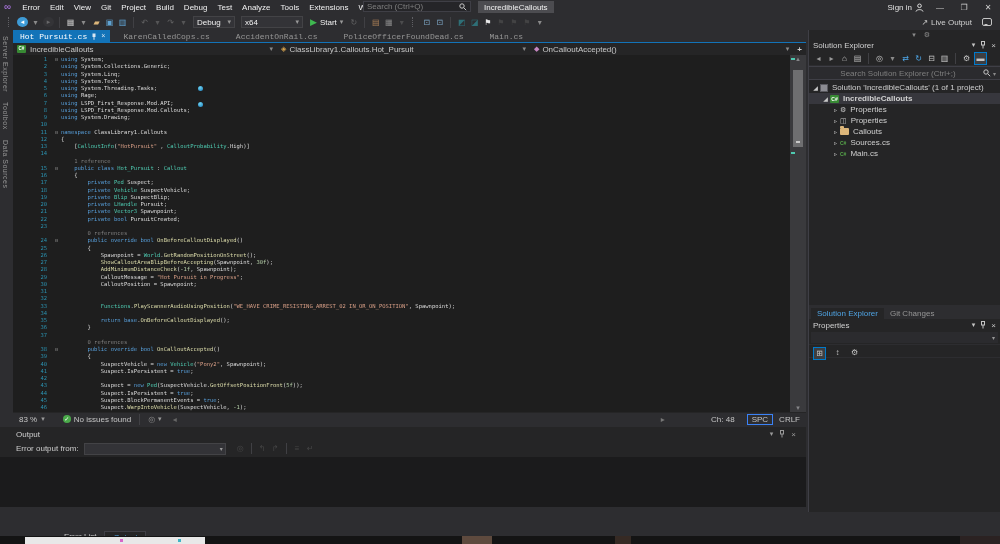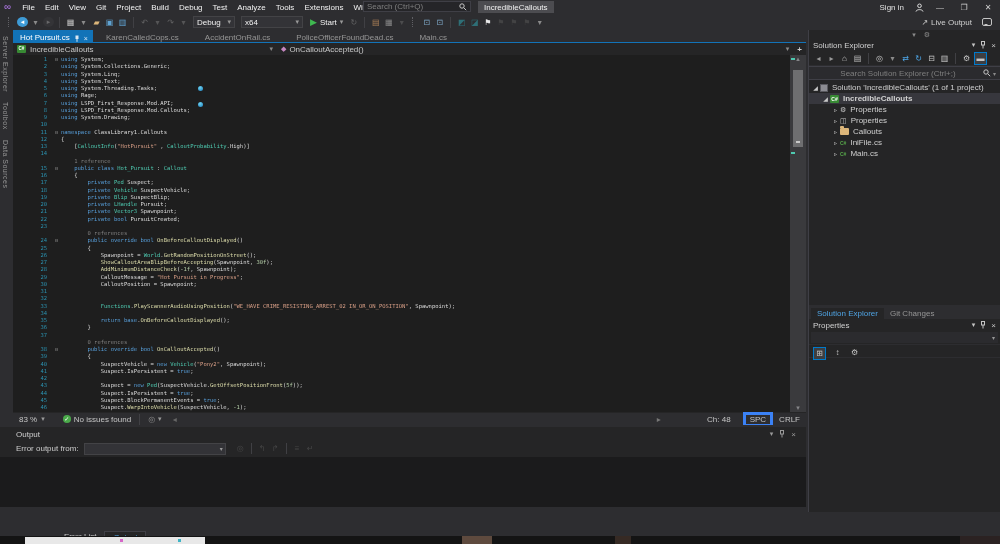--- a/index.html
+++ b/index.html
@@ -31,21 +31,21 @@
   .startbtn{display:flex;align-items:center;gap:3px;margin:0 4px;color:#f1f1f1;}
   .play{color:#3fb950;font-size:9px;}
   .ls{display:flex;align-items:center;gap:3px;color:#d0d0d0;}
   .bubble{width:8px;height:6px;border:1px solid #c5c5c5;border-radius:2px;position:relative;}
   .bubble:after{content:"";position:absolute;left:1px;bottom:-3px;border:2px solid transparent;border-top-color:#c5c5c5;}
   
   .leftstrip{left:0;top:30px;width:13px;height:395px;background:#2d2d30;}
   .vtab{writing-mode:vertical-lr;color:#969696;font-size:7px;margin:6px 0 10px 2px;letter-spacing:.5px;}
   
   .tabsrow{left:13px;top:30px;width:793px;height:13px;background:#2d2d30;display:flex;align-items:stretch;border-bottom:1.5px solid #1273b8;box-sizing:border-box;}
-  .dtab{display:flex;align-items:flex-end;padding:0 13px;color:#969696;}
+  .dtab{display:flex;align-items:center;padding:0 13px;color:#969696;font-family:Liberation Mono, monospace;}
   .dtab.active{background:#1273b8;color:#fff;padding:0 5px 0 7px;gap:4px;}
   .dtab .ticon{font-size:7px;color:#d8e6f2;}
   
   .navbar{left:13px;top:43px;width:793px;height:12px;background:#252526;display:flex;align-items:center;color:#c8c8c8;}
   .ncombo{display:flex;align-items:center;height:100%;box-sizing:border-box;padding:0 4px;}
   .ncombo .arr{color:#8a8a8a;font-size:7px;margin-left:auto;}
   .chip-cs{display:inline-block;background:#388a34;color:#fff;font-size:4.5px;font-weight:bold;
            width:9px;height:8px;line-height:8px;text-align:center;border-radius:1px;margin-right:4px;}
   .navico{font-size:7px;margin-right:3px;}
   
@@ -58,21 +58,21 @@
   .tok-m{color:#dcdcaa}.tok-n2{color:#b5cea8}.tok-c{color:#7f7f7f}
   .bluedot{width:5px;height:5px;border-radius:50%;background:radial-gradient(circle at 40% 30%,#6fd2ef,#1b7fbf);}
   
   .vscroll{left:790px;top:55px;width:16px;height:357px;background:#3a3a3d;}
   .vthumb{position:absolute;left:3px;top:15px;width:10px;height:77px;background:#6e6e70;}
   .varrow{position:absolute;left:0;width:16px;text-align:center;color:#858588;font-size:7px;}
   .smark{position:absolute;width:4px;height:2px;}
   
   .estatus{left:13px;top:412px;width:793px;height:13px;background:#2d2d30;display:flex;align-items:center;color:#c5c5c5;border-top:1px solid #252526;box-sizing:border-box;}
   .chk{width:8px;height:8px;border-radius:50%;background:#4aa94a;color:#fff;font-size:6px;line-height:8px;text-align:center;margin:0 3px 0 0;}
-  .spcbox{border:3px solid #3b82f6;padding:0 4px;margin:12px 4px;text-align:right;}
+  .spcbox{border:1px solid #3b82f6;padding:0 4px;margin:12px 4px;text-align:right;}
   
   .outpanel{left:0;top:425px;width:806px;height:80px;background:#252526;border-top:2px solid #2d2d30;box-sizing:border-box;}
   .outtitle{display:flex;align-items:center;height:13px;padding:1px 4px 0 16px;color:#d0d0d0;}
   .outtools{display:flex;align-items:center;height:15px;padding-left:16px;}
   .outcombo{width:140px;height:10px;background:#333337;border:1px solid #434346;display:flex;align-items:center;margin-right:8px;}
   .outcombo .arr{margin-left:auto;color:#999;font-size:6px;padding-right:2px;}
   .outcontent{position:absolute;left:0;top:30px;width:806px;height:50px;background:#1b1b1c;}
   .ph-icons{display:flex;gap:6px;margin-left:auto;padding-right:6px;color:#9a9a9a;}
   
   .btabs{left:0;top:531px;width:806px;height:14px;display:flex;align-items:flex-start;padding-left:56px;box-sizing:border-box;}
@@ -110,21 +110,21 @@
   .sliver{left:0;top:536px;width:1000px;height:8px;background:#141414;}
 </style>
 </head>
 <body>
 
 <div class="app">
 
   <div class="abs titlebar">
     <span class="vslogo">∞</span>
     <div id="menubar" style="display:flex;">
-        <span class="menu">File</span>
+        <span class="menu">Error</span>
         <span class="menu">Edit</span>
         <span class="menu">View</span>
         <span class="menu">Git</span>
         <span class="menu">Project</span>
         <span class="menu">Build</span>
         <span class="menu">Debug</span>
         <span class="menu">Test</span>
         <span class="menu">Analyze</span>
         <span class="menu">Tools</span>
         <span class="menu">Extensions</span>
@@ -133,21 +133,21 @@
       </div>
     <div class="abs searchbox">
       <span>Search (Ctrl+Q)</span>
       <svg width="8" height="8" viewBox="0 0 8 8">
           <circle cx="3" cy="3" r="2.2" fill="none" stroke="#c5c5c5" stroke-width="1"></circle>
           <line x1="4.8" y1="4.8" x2="7.2" y2="7.2" stroke="#c5c5c5" stroke-width="1"></line>
         </svg>
     </div>
     <div class="abs titlechip">IncredibleCallouts</div>
     <div class="tb-right">
-      <span style="display:flex;align-items:flex-start;gap:11px;color:#e0e0e0;">
+      <span style="display:flex;align-items:flex-start;gap:3px;color:#e0e0e0;">
         <span>Sign in</span>
         <svg width="9" height="9" viewBox="0 0 9 9">
             <circle cx="4.5" cy="2.8" r="1.8" fill="none" stroke="#e0e0e0"></circle>
             <path d="M1 8.5 C1.5 6 7.5 6 8 8.5" fill="none" stroke="#e0e0e0"></path>
           </svg>
       </span>
       <span class="winbtn">—</span>
       <span class="winbtn">❐</span>
       <span class="winbtn">✕</span>
     </div>
@@ -239,20 +239,25 @@
         <span>Main.cs</span>
       </div>
   </div>
 
   <div class="abs navbar">
     <div class="ncombo" style="width:264px;">
       <span class="chip-cs">C#</span>
       <span>IncredibleCallouts</span>
       <span class="arr">▾</span>
     </div>
+    <div class="ncombo" style="width:253px;">
+      <span class="navico" style="color:#d4a24e;">◈</span>
+      <span>ClassLibrary1.Callouts.Hot_Pursuit</span>
+      <span class="arr">▾</span>
+    </div>
     <div class="ncombo" style="flex:1;">
       <span class="navico" style="color:#c586c0;">◆</span>
       <span>OnCalloutAccepted()</span>
       <span class="arr">▾</span>
     </div>
     <span style="color:#d0d0d0;font-weight:bold;padding:0 4px;">+</span>
   </div>
 
   <div class="abs editor mono">
     <div id="codelines" style="padding-top:1px;">
@@ -628,21 +633,21 @@
           <span>Properties</span>
         </div>
         <div class="tree-row" style="padding-left: 22px;">
           <span class="exp">▹</span>
           <span class="ti ti-folder"></span>
           <span>Callouts</span>
         </div>
         <div class="tree-row" style="padding-left: 22px;">
           <span class="exp">▹</span>
           <span class="ti ti-cs">C#</span>
-          <span>IniFile.cs</span>
+          <span>Sources.cs</span>
         </div>
         <div class="tree-row" style="padding-left: 22px;">
           <span class="exp">▹</span>
           <span class="ti ti-cs">C#</span>
           <span>Main.cs</span>
         </div>
       </div>
 
     <div class="ptabs" style="position:absolute;top:275px;left:0;width:100%;">
       <span class="ptab active">Solution Explorer</span>

